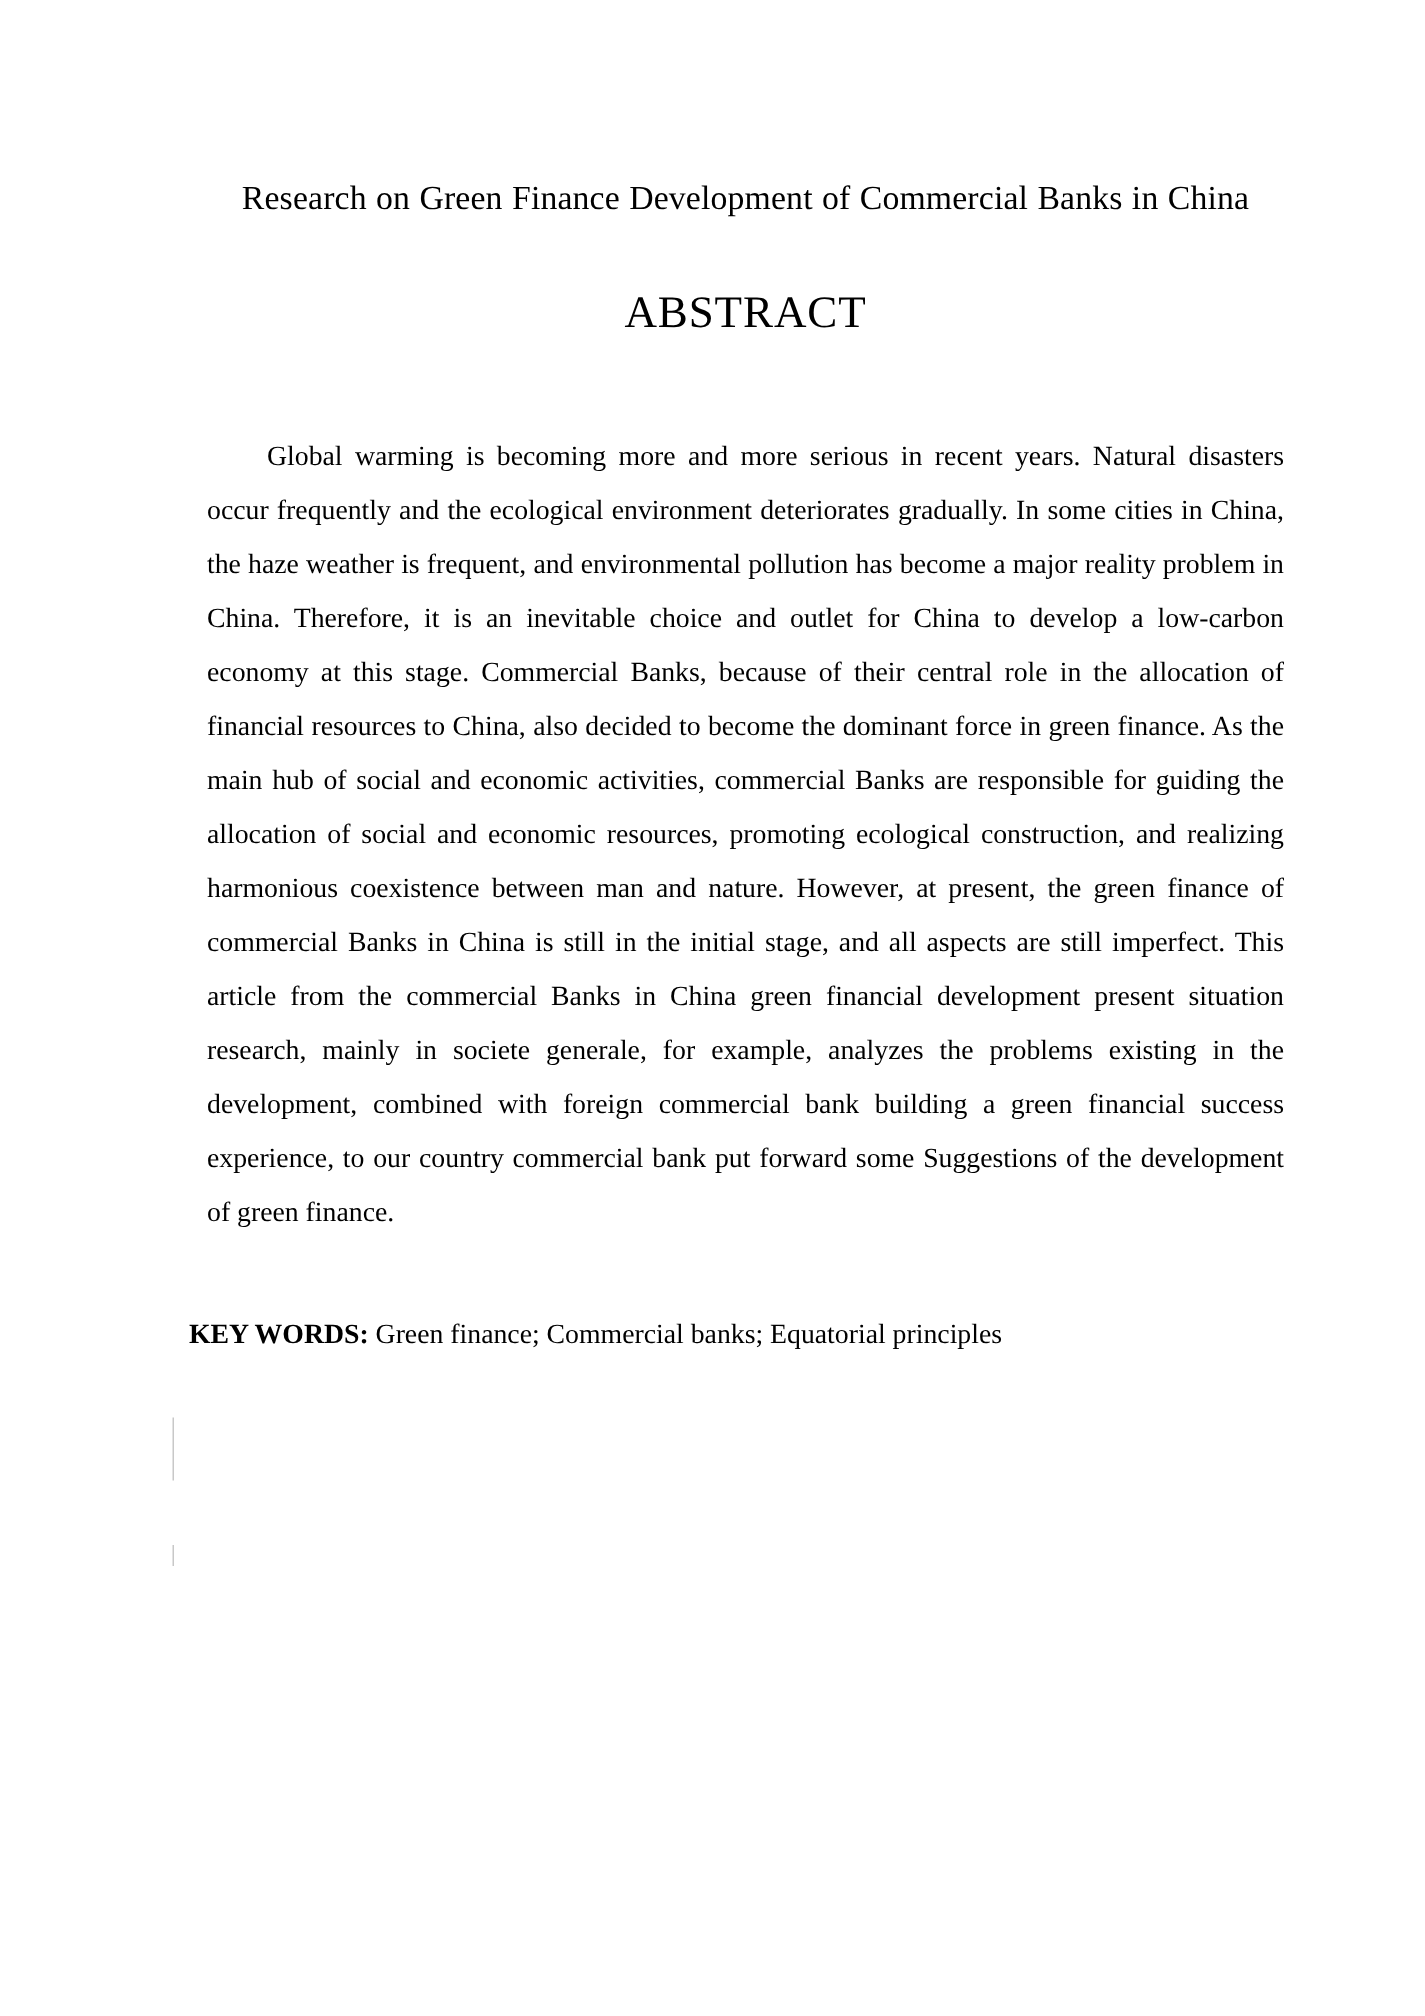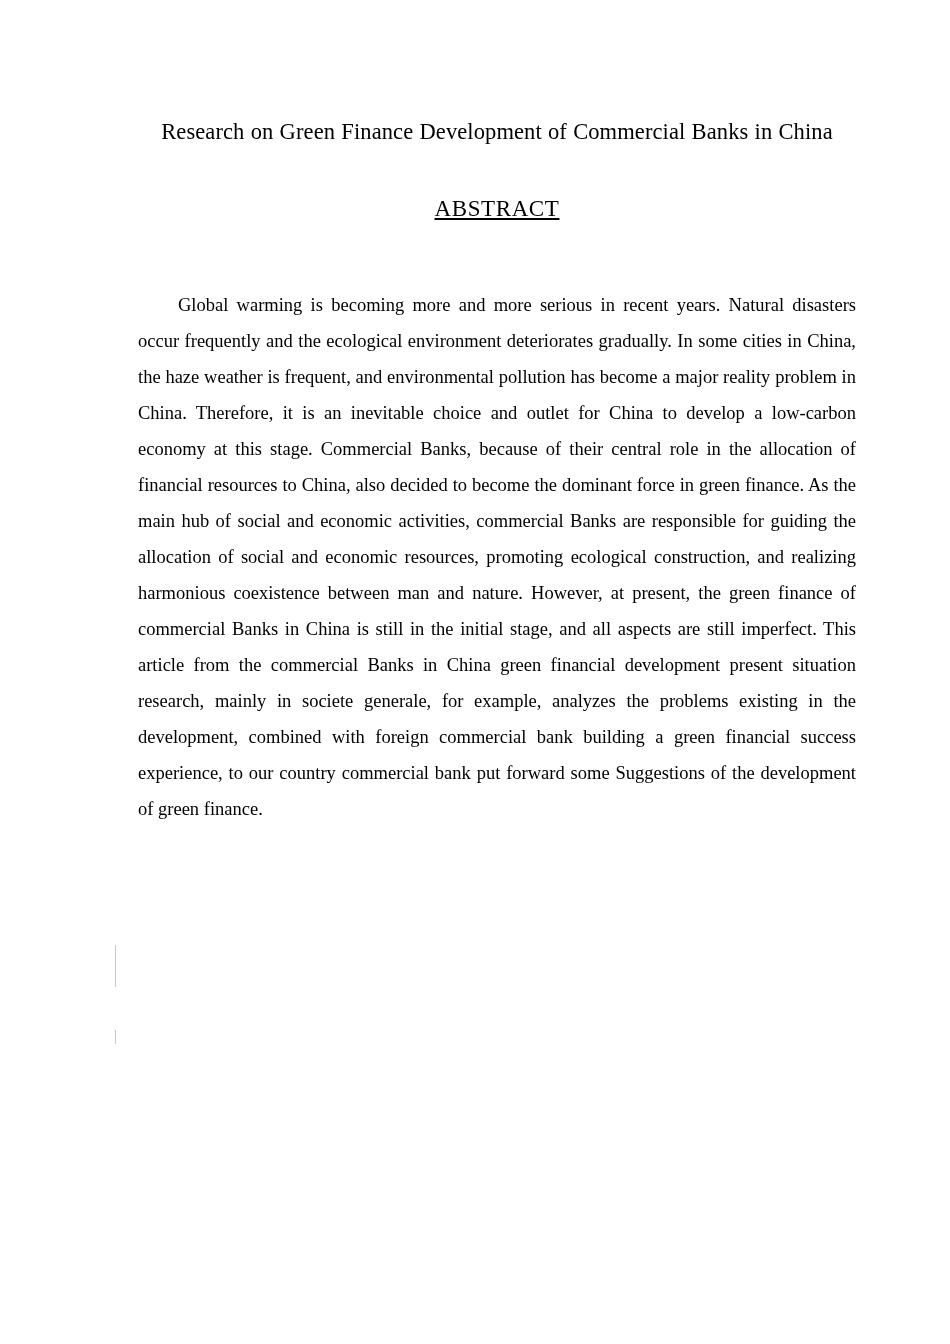--- a/index.html
+++ b/index.html
@@ -35,27 +35,26 @@
     font-weight: normal;
     margin: 0;
     padding-top: 113px;
     letter-spacing: 0.1px;
     word-spacing: 0.5px;
   }
 
   
   .abstract-heading {
     text-align: center;
-    font-size: 23px;
+    font-size: 30px;
     line-height: 30px;
     font-weight: normal;
     margin: 0;
     padding-top: 43px;
     letter-spacing: 0.6px;
-    text-decoration: underline;
   }
 
   
   .abstract-body {
     margin: 12px;
     padding-top: 51px;
     font-size: 18.5px;
     line-height: 36px;
     text-align: justify;
     text-justify: inter-word;
@@ -94,19 +93,22 @@
 <div class="page">
 
   <div class="content">
 
     <h1 class="doc-title">Research on Green Finance Development of Commercial Banks in China</h1>
 
     <h2 class="abstract-heading">ABSTRACT</h2>
 
     <p class="abstract-body">Global warming is becoming more and more serious in recent years. Natural disasters occur frequently and the ecological environment deteriorates gradually. In some cities in China, the haze weather is frequent, and environmental pollution has become a major reality problem in China. Therefore, it is an inevitable choice and outlet for China to develop a low-carbon economy at this stage. Commercial Banks, because of their central role in the allocation of financial resources to China, also decided to become the dominant force in green finance. As the main hub of social and economic activities, commercial Banks are responsible for guiding the allocation of social and economic resources, promoting ecological construction, and realizing harmonious coexistence between man and nature. However, at present, the green finance of commercial Banks in China is still in the initial stage, and all aspects are still imperfect. This article from the commercial Banks in China green financial development present situation research, mainly in societe generale, for example, analyzes the problems existing in the development, combined with foreign commercial bank building a green financial success experience, to our country commercial bank put forward some Suggestions of the development of green finance.</p>
 
+    <p class="keywords">
+      <span class="kw-label">KEY WORDS:</span><span class="kw-values"> Green finance; Commercial banks; Equatorial principles</span>
+    </p>
 
   </div>
 
   <div class="change-bar change-bar-1"></div>
   <div class="change-bar change-bar-2"></div>
 
 </div>
 
 </body></html>

